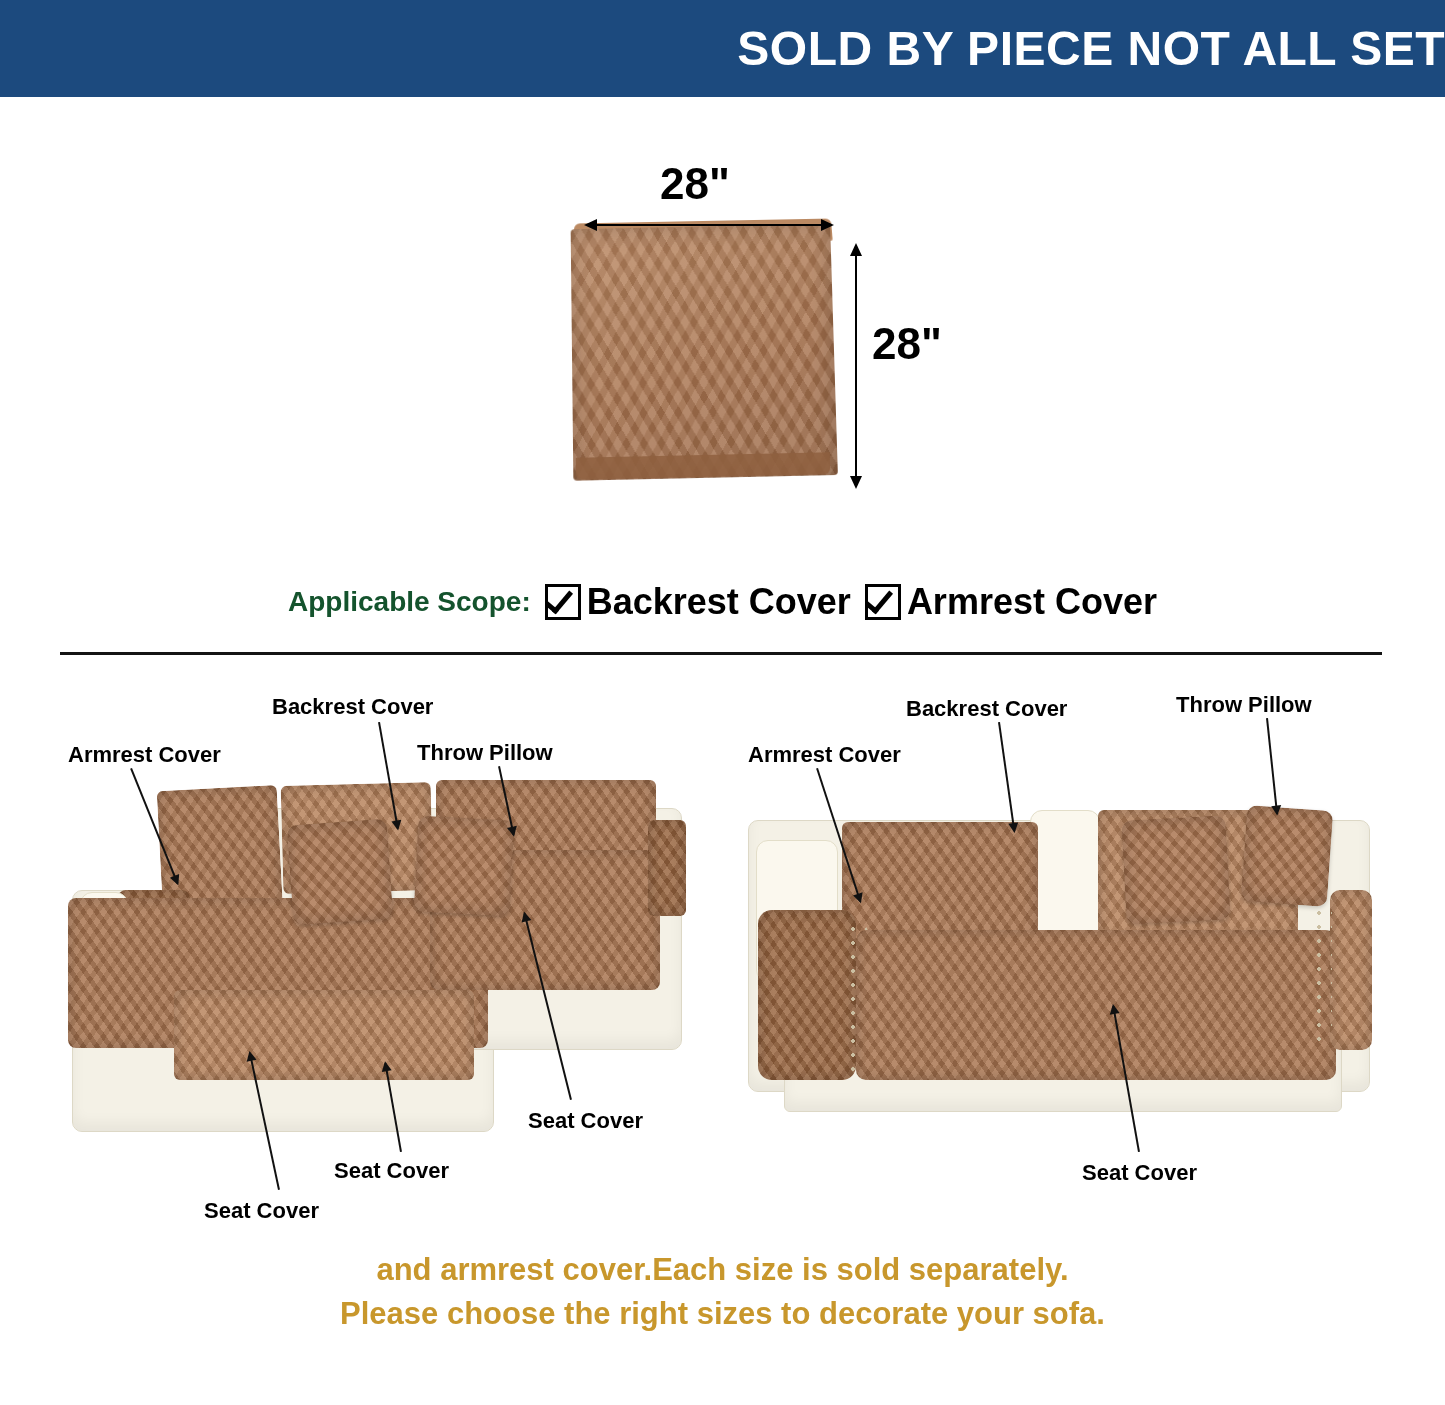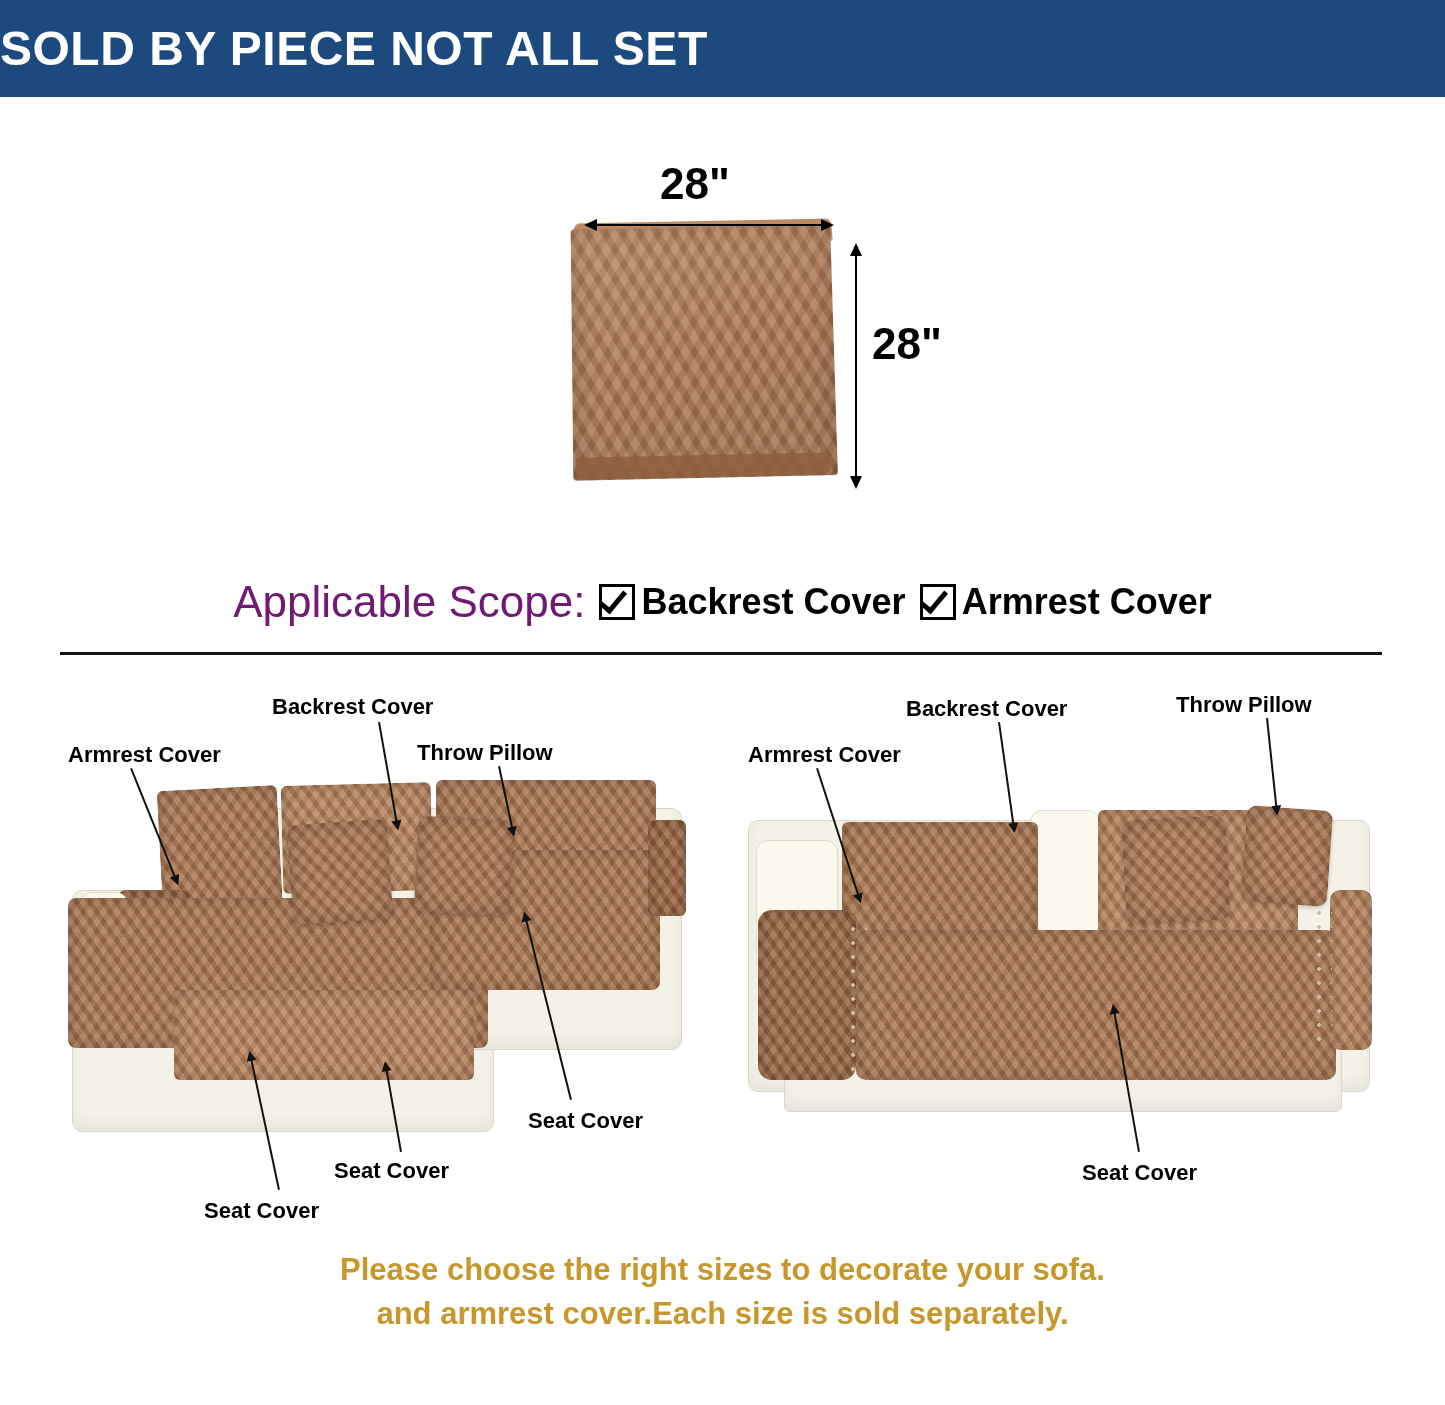--- a/index.html
+++ b/index.html
@@ -17,21 +17,21 @@
 
   
   .banner {
     position: absolute;
     left: 0; top: 0;
     width: 1445px;
     height: 97px;
     background: #1c4a7e;
     display: flex;
     align-items: center;
-    justify-content: flex-start;
+    justify-content: flex-end;
   }
   .banner-text {
     color: #ffffff;
     font-size: 48px;
     font-weight: bold;
     letter-spacing: 0.5px;
     white-space: nowrap;
   }
 
   
@@ -136,23 +136,23 @@
     left: 0;
     top: 572px;
     width: 1445px;
     height: 60px;
     display: flex;
     align-items: center;
     justify-content: center;
     gap: 14px;
   }
   .scope-title {
-    font-size: 44px;
-    font-weight: normal;
-    color: #701a75;
+    font-size: 28px;
+    font-weight: bold;
+    color: #14532d;
     white-space: nowrap;
   }
   .scope-item {
     display: flex;
     align-items: center;
     gap: 6px;
   }
   .checkbox {
     width: 30px;
     height: 30px;
@@ -385,15 +385,15 @@
 
     <div class="callout" style="left:1176px; top:32px;">Throw Pillow</div>
     <div class="leader" style="left:1268px; top:58px; width:96px; transform:rotate(84deg);"></div>
 
     <div class="callout" style="left:1082px; top:500px;">Seat Cover</div>
     <div class="leader" style="left:1138px; top:492px; width:148px; transform:rotate(-100deg);"></div>
   </div>
 </div>
 
 <div class="note">
+  <div>and armrest cover.Each size is sold separately.</div>
   <div>Please choose the right sizes to decorate your sofa.</div>
-  <div>and armrest cover.Each size is sold separately.</div>
 </div>
 
 </body></html>

